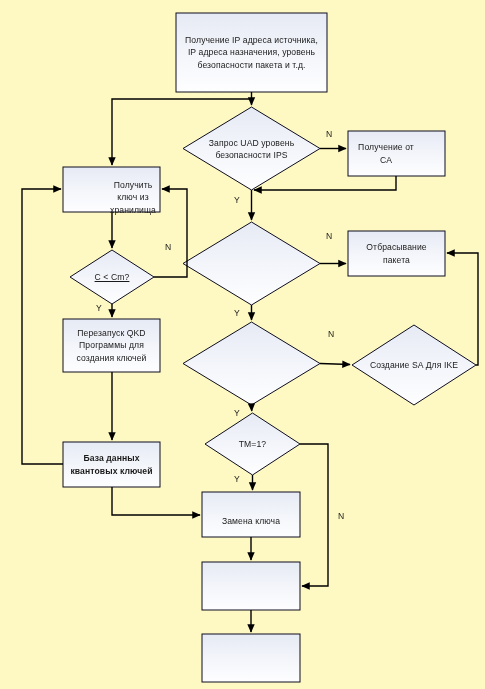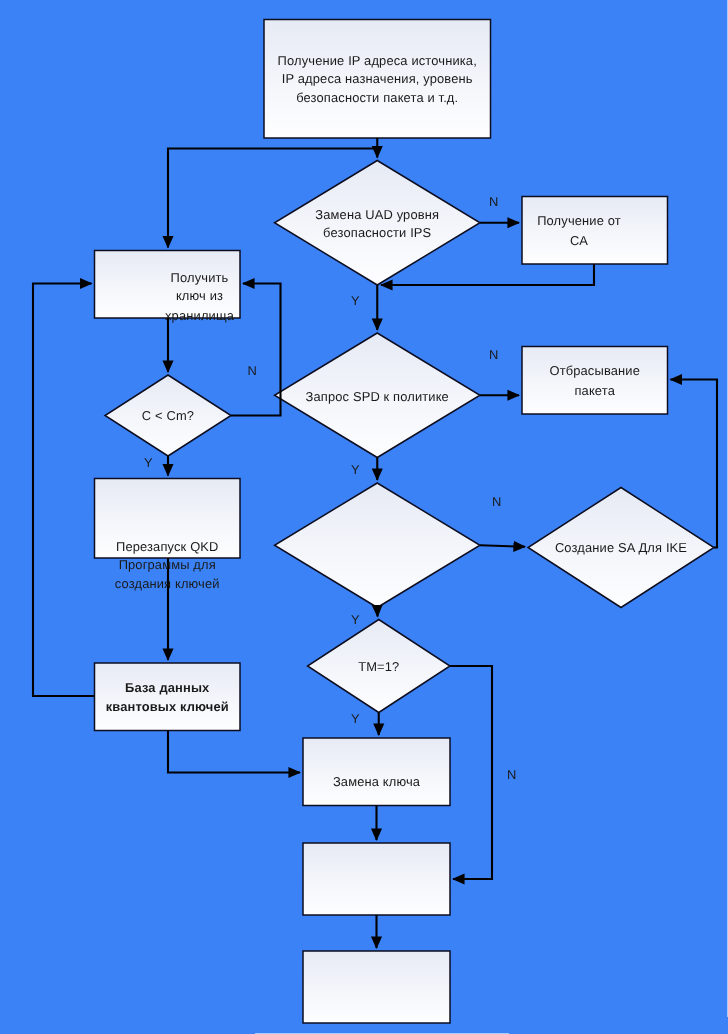--- a/index.html
+++ b/index.html
@@ -5,21 +5,21 @@
 <style>
   html, body {
     margin: 0;
     padding: 0;
     background: #ffffff;
   }
   #canvas {
     position: relative;
     width: 485px;
     height: 689px;
-    background: #3b82f6;
+    background: #fef9c3;
     font-family: "Liberation Sans", sans-serif;
     overflow: hidden;
   }
   #svg-layer {
     position: absolute;
     left: 0;
     top: 0;
     width: 485px;
     height: 689px;
   }
@@ -135,33 +135,32 @@
       <path d="M 300 444 L 328 444 L 328 586 L 302 586"></path>
 
       <path d="M 251 537 L 251 560"></path>
 
       <path d="M 251 610 L 251 632"></path>
     </g>
   </svg>
 
   <div class="node-label proc" style="left:176px; top:13px; width:151px; height:79px;">Получение IP адреса источника, IP адреса назначения, уровень безопасности пакета и т.д.</div>
 
-  <div class="node-label dec" style="left:183px; top:124px; width:137px; height:50px;">Замена UAD уровня безопасности IPS</div>
+  <div class="node-label dec" style="left:183px; top:124px; width:137px; height:50px;">Запрос UAD уровень безопасности IPS</div>
 
   <div class="node-label proc" style="left:348px; top:131px; width:76px; height:45px;">Получение от CA</div>
 
   <div class="node-label proc" style="left:63px; top:167px; width:97px; height:61px;padding-left:48px;">Получить ключ из хранилища</div>
 
-  <div class="node-label dec" style="left:183px; top:239px; width:137px; height:50px;">Запрос SPD к политике</div>
 
   <div class="node-label proc" style="left:348px; top:231px; width:97px; height:45px;">Отбрасывание пакета</div>
 
-  <div class="node-label dec" style="left:70px; top:250px; width:84px; height:54px;">C &lt; Cm?</div>
+  <div class="node-label dec" style="left:70px; top:250px; width:84px; height:54px;text-decoration:underline;">C &lt; Cm?</div>
 
-  <div class="node-label proc" style="left:63px; top:319px; width:97px; height:53px;margin-top:31px;">Перезапуск QKD Программы для создания ключей</div>
+  <div class="node-label proc" style="left:63px; top:319px; width:97px; height:53px;">Перезапуск QKD Программы для создания ключей</div>
 
 
   <div class="node-label dec" style="left:352px; top:325px; width:124px; height:80px;">Создание SA Для IKE</div>
 
   <div class="node-label proc" style="left:63px; top:442px; width:97px; height:45px;font-weight:bold;">База данных квантовых ключей</div>
 
   <div class="node-label dec" style="left:205px; top:413px; width:95px; height:62px;">TM=1?</div>
 
   <div class="node-label proc" style="left:202px; top:492px; width:98px; height:58px;">Замена ключа</div>
 

